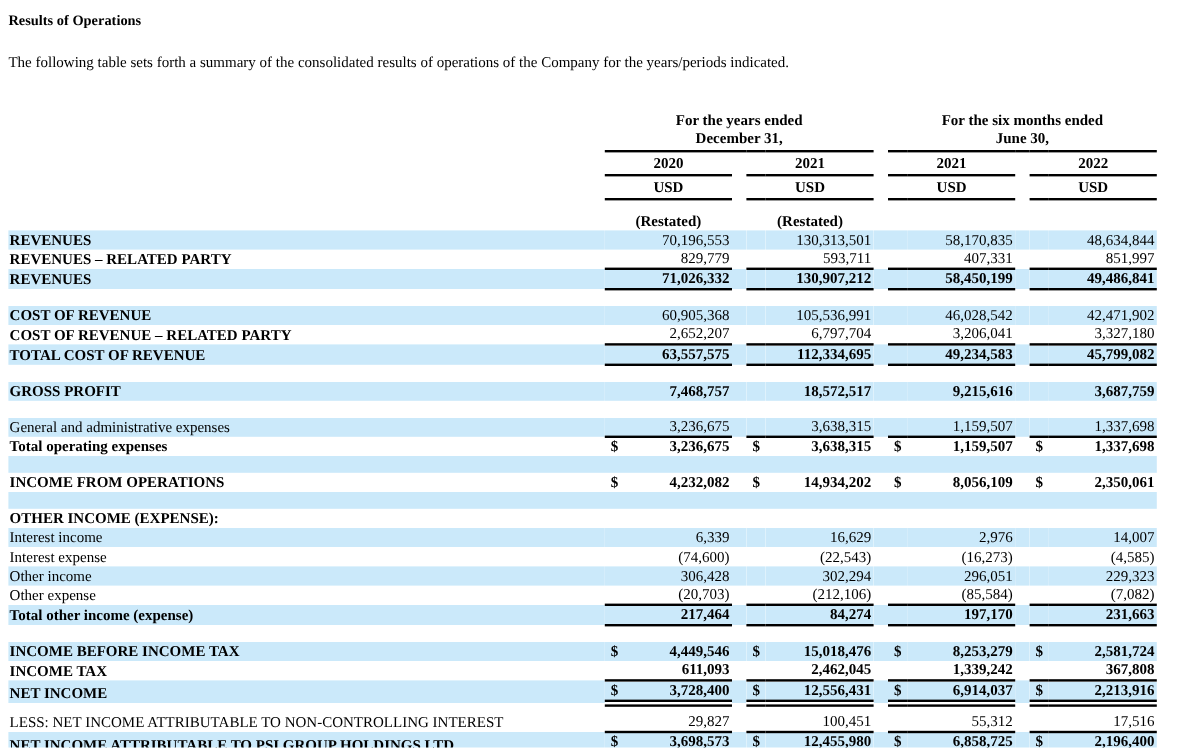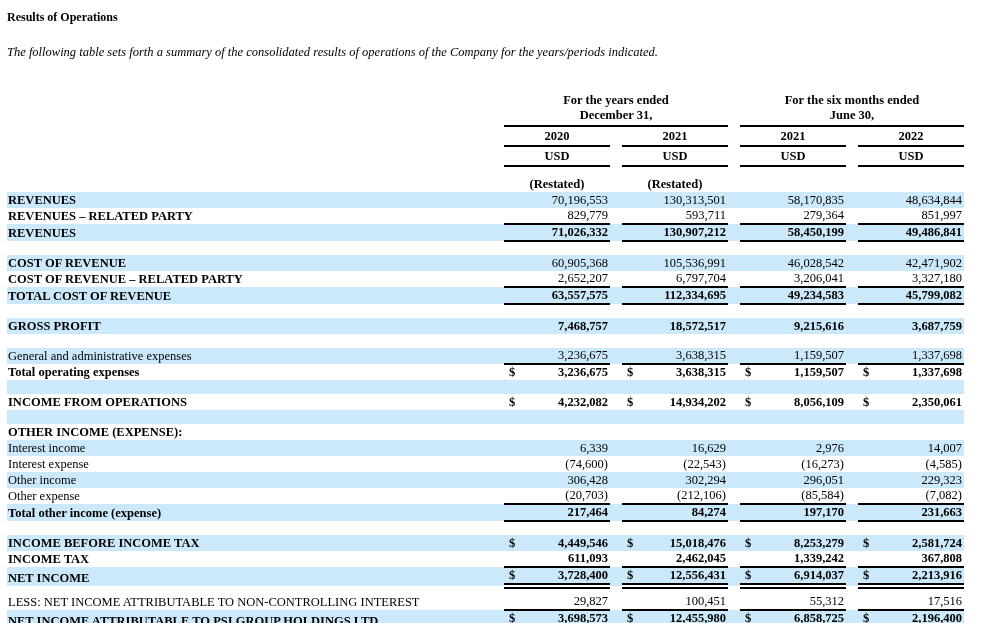--- a/index.html
+++ b/index.html
@@ -5,21 +5,21 @@
   * { box-sizing: border-box; }
   html,body { margin:0; padding:0; background:#ffffff; }
   body {
     width: 987px; height: 623px;
     font-family: "Liberation Serif", serif;
     color: #000; font-size: 12.5px;
     padding: 6px 8px 0 7px;
     overflow: hidden;
   }
   .doc-title { font-weight: bold; font-size: 12px; margin: 4px 0 0 0; }
-  .intro { margin: 20px 0 0 0; font-size: 12.5px; font-style: italic; }
+  .intro { margin: 20px 0 0 0; font-size: 12.5px; }
   table.fin { border-collapse: collapse; table-layout: fixed; margin-top: 33px; }
   td { padding: 0 1px; height: 16px; vertical-align: bottom; white-space: nowrap; overflow: hidden; font-size: 12.5px; line-height: 1.2; }
   thead td { vertical-align: bottom; }
   .grp-title { text-align: center; font-weight: bold; border-bottom: 2px solid #000; padding-bottom: 2px; }
   .grp-title .l1, .grp-title .l2 { display: block; }
   .col-head { text-align: center; font-weight: bold; border-bottom: 2px solid #000; padding-bottom: 1px; padding-top: 2px; }
   .note-head { text-align: center; font-weight: bold; padding-top: 10px; }
   .lbl { text-align: left; }
   .sym { text-align: left; padding-left: 5px; }
   .val { text-align: right; padding-right: 2px; }
@@ -112,21 +112,21 @@
       </tr>
       <tr>
         <td class="lbl bold">REVENUES – RELATED PARTY</td>
         <td class="sym u1"></td>
         <td class="val u1">829,779</td>
         <td></td>
         <td class="sym u1"></td>
         <td class="val u1">593,711</td>
         <td></td>
         <td class="sym u1"></td>
-        <td class="val u1">279,364</td>
+        <td class="val u1">407,331</td>
         <td></td>
         <td class="sym u1"></td>
         <td class="val u1">851,997</td>
       </tr>
       <tr class="shaded">
         <td class="lbl bold">REVENUES</td>
         <td class="sym bold u1"></td>
         <td class="val bold u1">71,026,332</td>
         <td></td>
         <td class="sym bold u1"></td>

